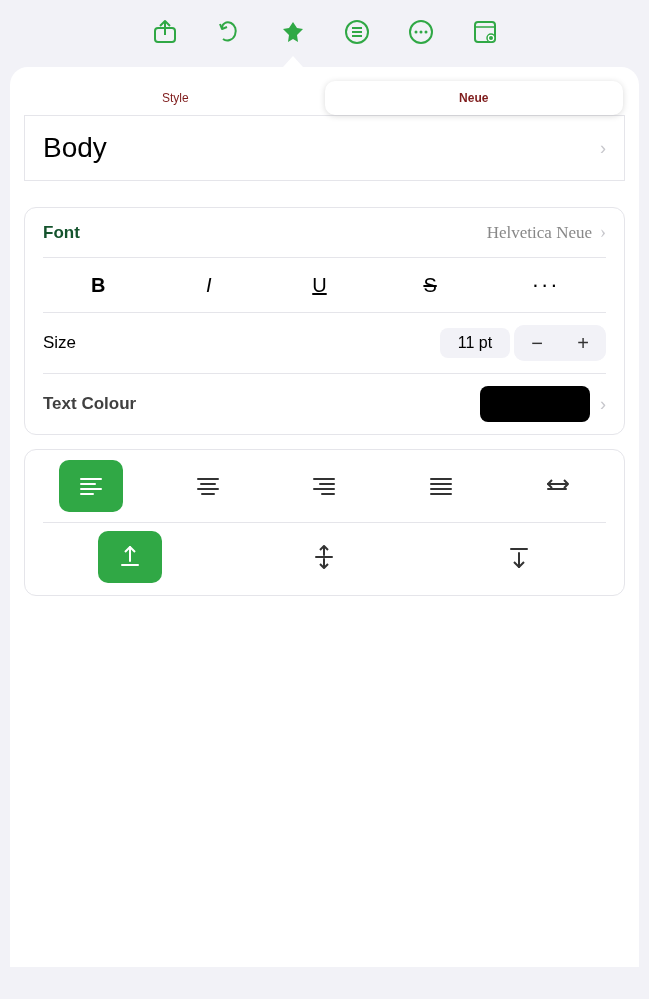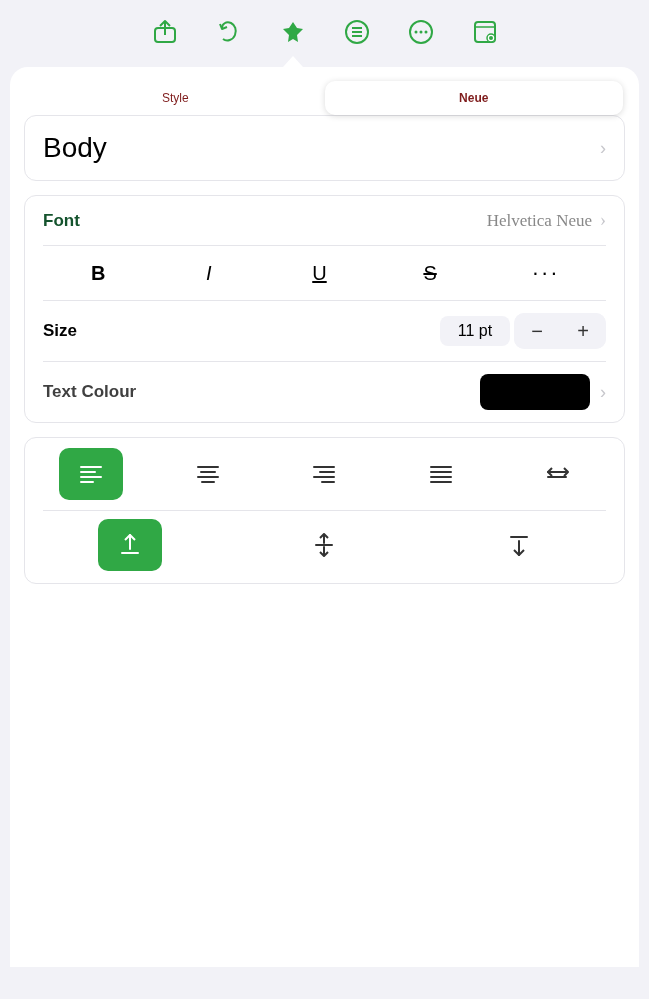--- a/index.html
+++ b/index.html
@@ -77,22 +77,22 @@
       color: #888;
       letter-spacing: 0.06em;
       text-transform: uppercase;
       padding: 22px 20px 8px;
       font-weight: 500;
     }
 
     
     .card {
       background: #fff;
-      border-radius: 12px;
-      margin: 0 14px 14px;
+      border-radius: 0;
+      margin: 0 14px 26px;
       border: 1px solid #e5e5ea;
     }
 
     
     .paragraph-row {
       display: flex;
       align-items: center;
       justify-content: space-between;
       padding: 16px 18px;
       cursor: pointer;
@@ -165,21 +165,21 @@
 
     
     .size-row {
       display: flex;
       align-items: center;
       justify-content: space-between;
       padding: 12px 18px;
     }
     .size-label {
       font-size: 17px;
-      font-weight: 700;
+      font-weight: 400;
       color: #000;
     }
     .size-controls {
       display: flex;
       align-items: center;
       gap: 4px;
     }
     .size-value {
       background: #f2f2f7;
       border-radius: 8px;

